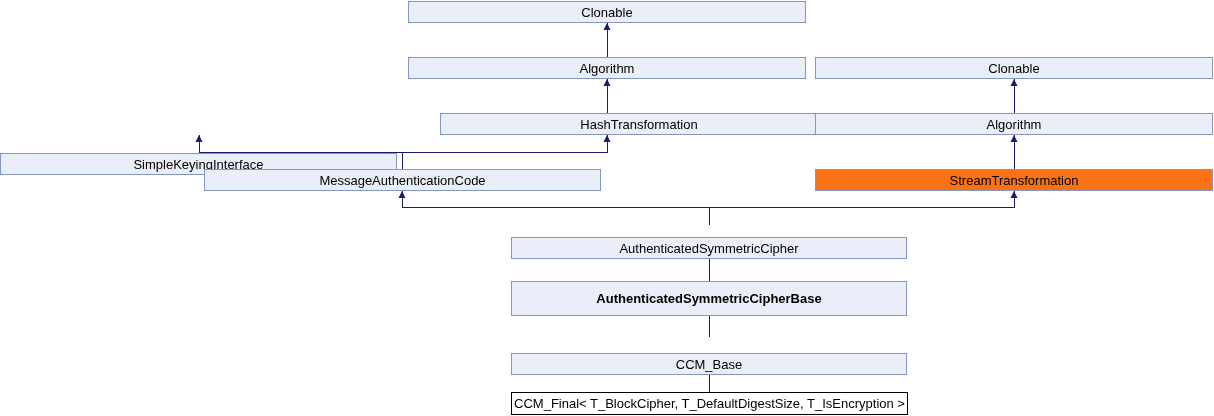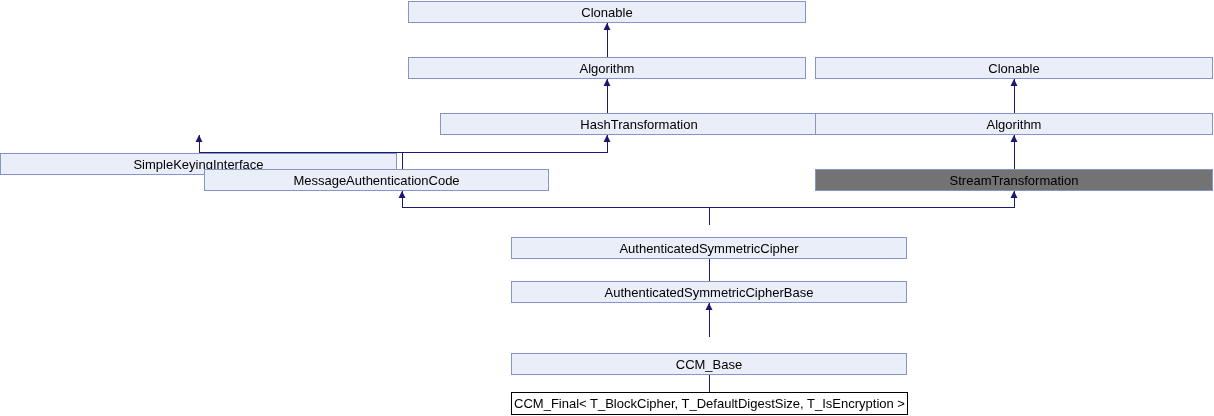--- a/index.html
+++ b/index.html
@@ -77,30 +77,30 @@
       </div>
       <div class="node" style="left: 0px; top: 113px; width: 397px; height: 22px; background: rgb(233, 238, 248); border-color: rgb(133, 150, 196); margin-top: 40px;">
         <span>SimpleKeyingInterface</span>
       </div>
       <div class="node" style="left: 408px; top: 113px; width: 398px; height: 22px; background: rgb(233, 238, 248); border-color: rgb(133, 150, 196); margin-left: 32px;">
         <span>HashTransformation</span>
       </div>
       <div class="node" style="left: 815px; top: 113px; width: 398px; height: 22px; background: rgb(233, 238, 248); border-color: rgb(133, 150, 196);">
         <span>Algorithm</span>
       </div>
-      <div class="node" style="left: 204px; top: 169px; width: 345px; height: 22px; background: rgb(233, 238, 248); border-color: rgb(133, 150, 196);">
+      <div class="node" style="left: 204px; top: 169px; width: 397px; height: 22px; background: rgb(233, 238, 248); border-color: rgb(133, 150, 196);">
         <span>MessageAuthenticationCode</span>
       </div>
-      <div class="node" style="left: 815px; top: 169px; width: 398px; height: 22px; background: #737373; border-color: rgb(133, 150, 196);">
+      <div class="node" style="left: 815px; top: 169px; width: 398px; height: 22px; background: #f97316; border-color: rgb(133, 150, 196);">
         <span>StreamTransformation</span>
       </div>
       <div class="node" style="left: 511px; top: 225px; width: 396px; height: 22px; background: rgb(233, 238, 248); border-color: rgb(133, 150, 196); margin-top: 12px;">
         <span>AuthenticatedSymmetricCipher</span>
       </div>
-      <div class="node" style="left: 511px; top: 281px; width: 396px; height: 22px; background: rgb(233, 238, 248); border-color: rgb(133, 150, 196);">
+      <div class="node" style="left: 511px; top: 281px; width: 396px; height: 35px; background: rgb(233, 238, 248); border-color: rgb(133, 150, 196); font-weight: bold;">
         <span>AuthenticatedSymmetricCipherBase</span>
       </div>
       <div class="node" style="left: 511px; top: 337px; width: 396px; height: 22px; background: rgb(233, 238, 248); border-color: rgb(133, 150, 196); margin-top: 16px;">
         <span>CCM_Base</span>
       </div>
       <div class="node current" style="left: 511px; top: 392px; width: 397px; height: 23px; background: rgb(255, 255, 255); border-color: rgb(0, 0, 0);">
         <span>CCM_Final&lt; T_BlockCipher, T_DefaultDigestSize, T_IsEncryption &gt;</span>
       </div>
     </div>
 </div>

